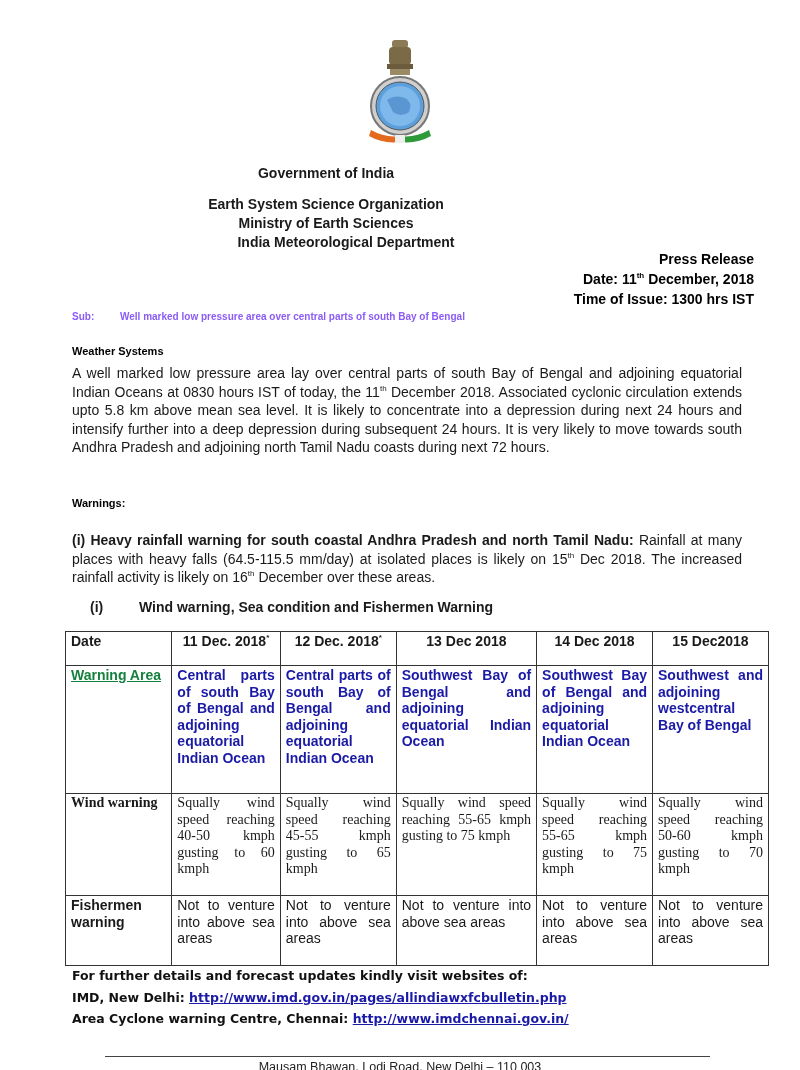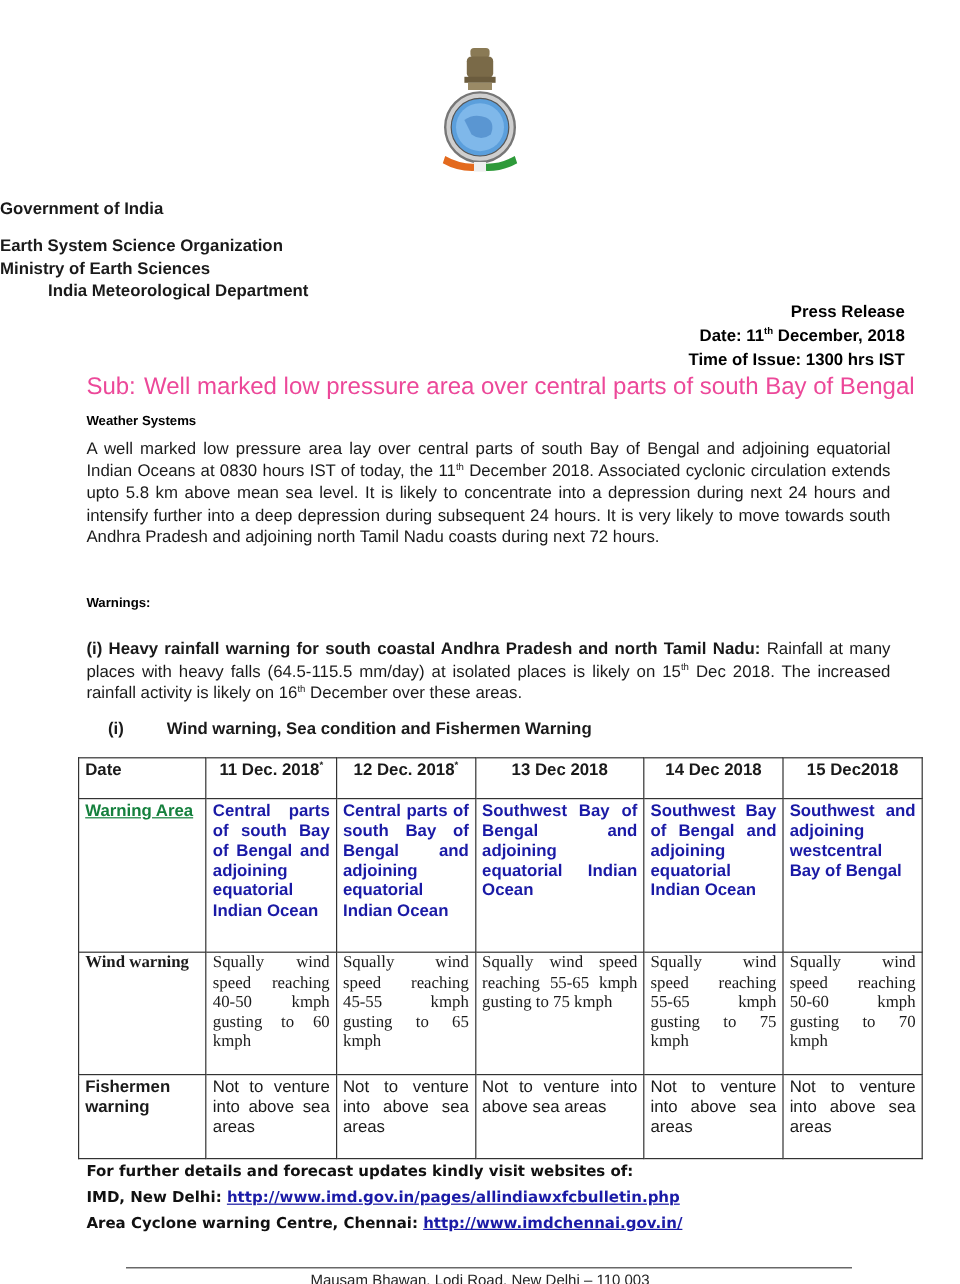--- a/index.html
+++ b/index.html
@@ -3,24 +3,24 @@
 <meta charset="utf-8">
 <style>
   * { box-sizing: border-box; margin: 0; padding: 0; }
   html, body { width: 800px; height: 1070px; background: #ffffff; overflow: hidden; }
   body { position: relative; font-family: "Liberation Sans", sans-serif; color: #1a1a1a; }
   .abs { position: absolute; }
 
   
   #emblem { left: 365px; top: 38px; width: 70px; height: 108px; }
 
-  .center-line { left: 0; width: 652px; text-align: left; font-weight: bold; font-size: 14px; color: #1a1a1a; }
+  .center-line { left: 0; width: 652px; text-align: center; font-weight: bold; font-size: 14px; color: #1a1a1a; }
   .right-line { right: 46px; text-align: right; font-weight: bold; font-size: 14px; color: #000000; }
   sup { font-size: 8px; vertical-align: super; line-height: 0; }
-  .sub { left: 72px; top: 311px; font-size: 20px; font-weight: normal; color: #ec4899; }
+  .sub { left: 72px; top: 311px; font-size: 10px; font-weight: bold; color: #8b5cf6; }
   .sub .lbl { display: inline-block; width: 48px; }
 
   .heading { font-weight: bold; font-size: 11px; color: #000000; }
   .para { font-size: 14px; line-height: 18.5px; text-align: justify; color: #1a1a1a; }
 
   table.warn {
     position: absolute; left: 65px; top: 631px; width: 704px;
     border-collapse: collapse; font-size: 14px; line-height: 16.5px;
   }
   table.warn td { border: 1.2px solid #333; vertical-align: top; padding: 1px 5px 0 5px; }

